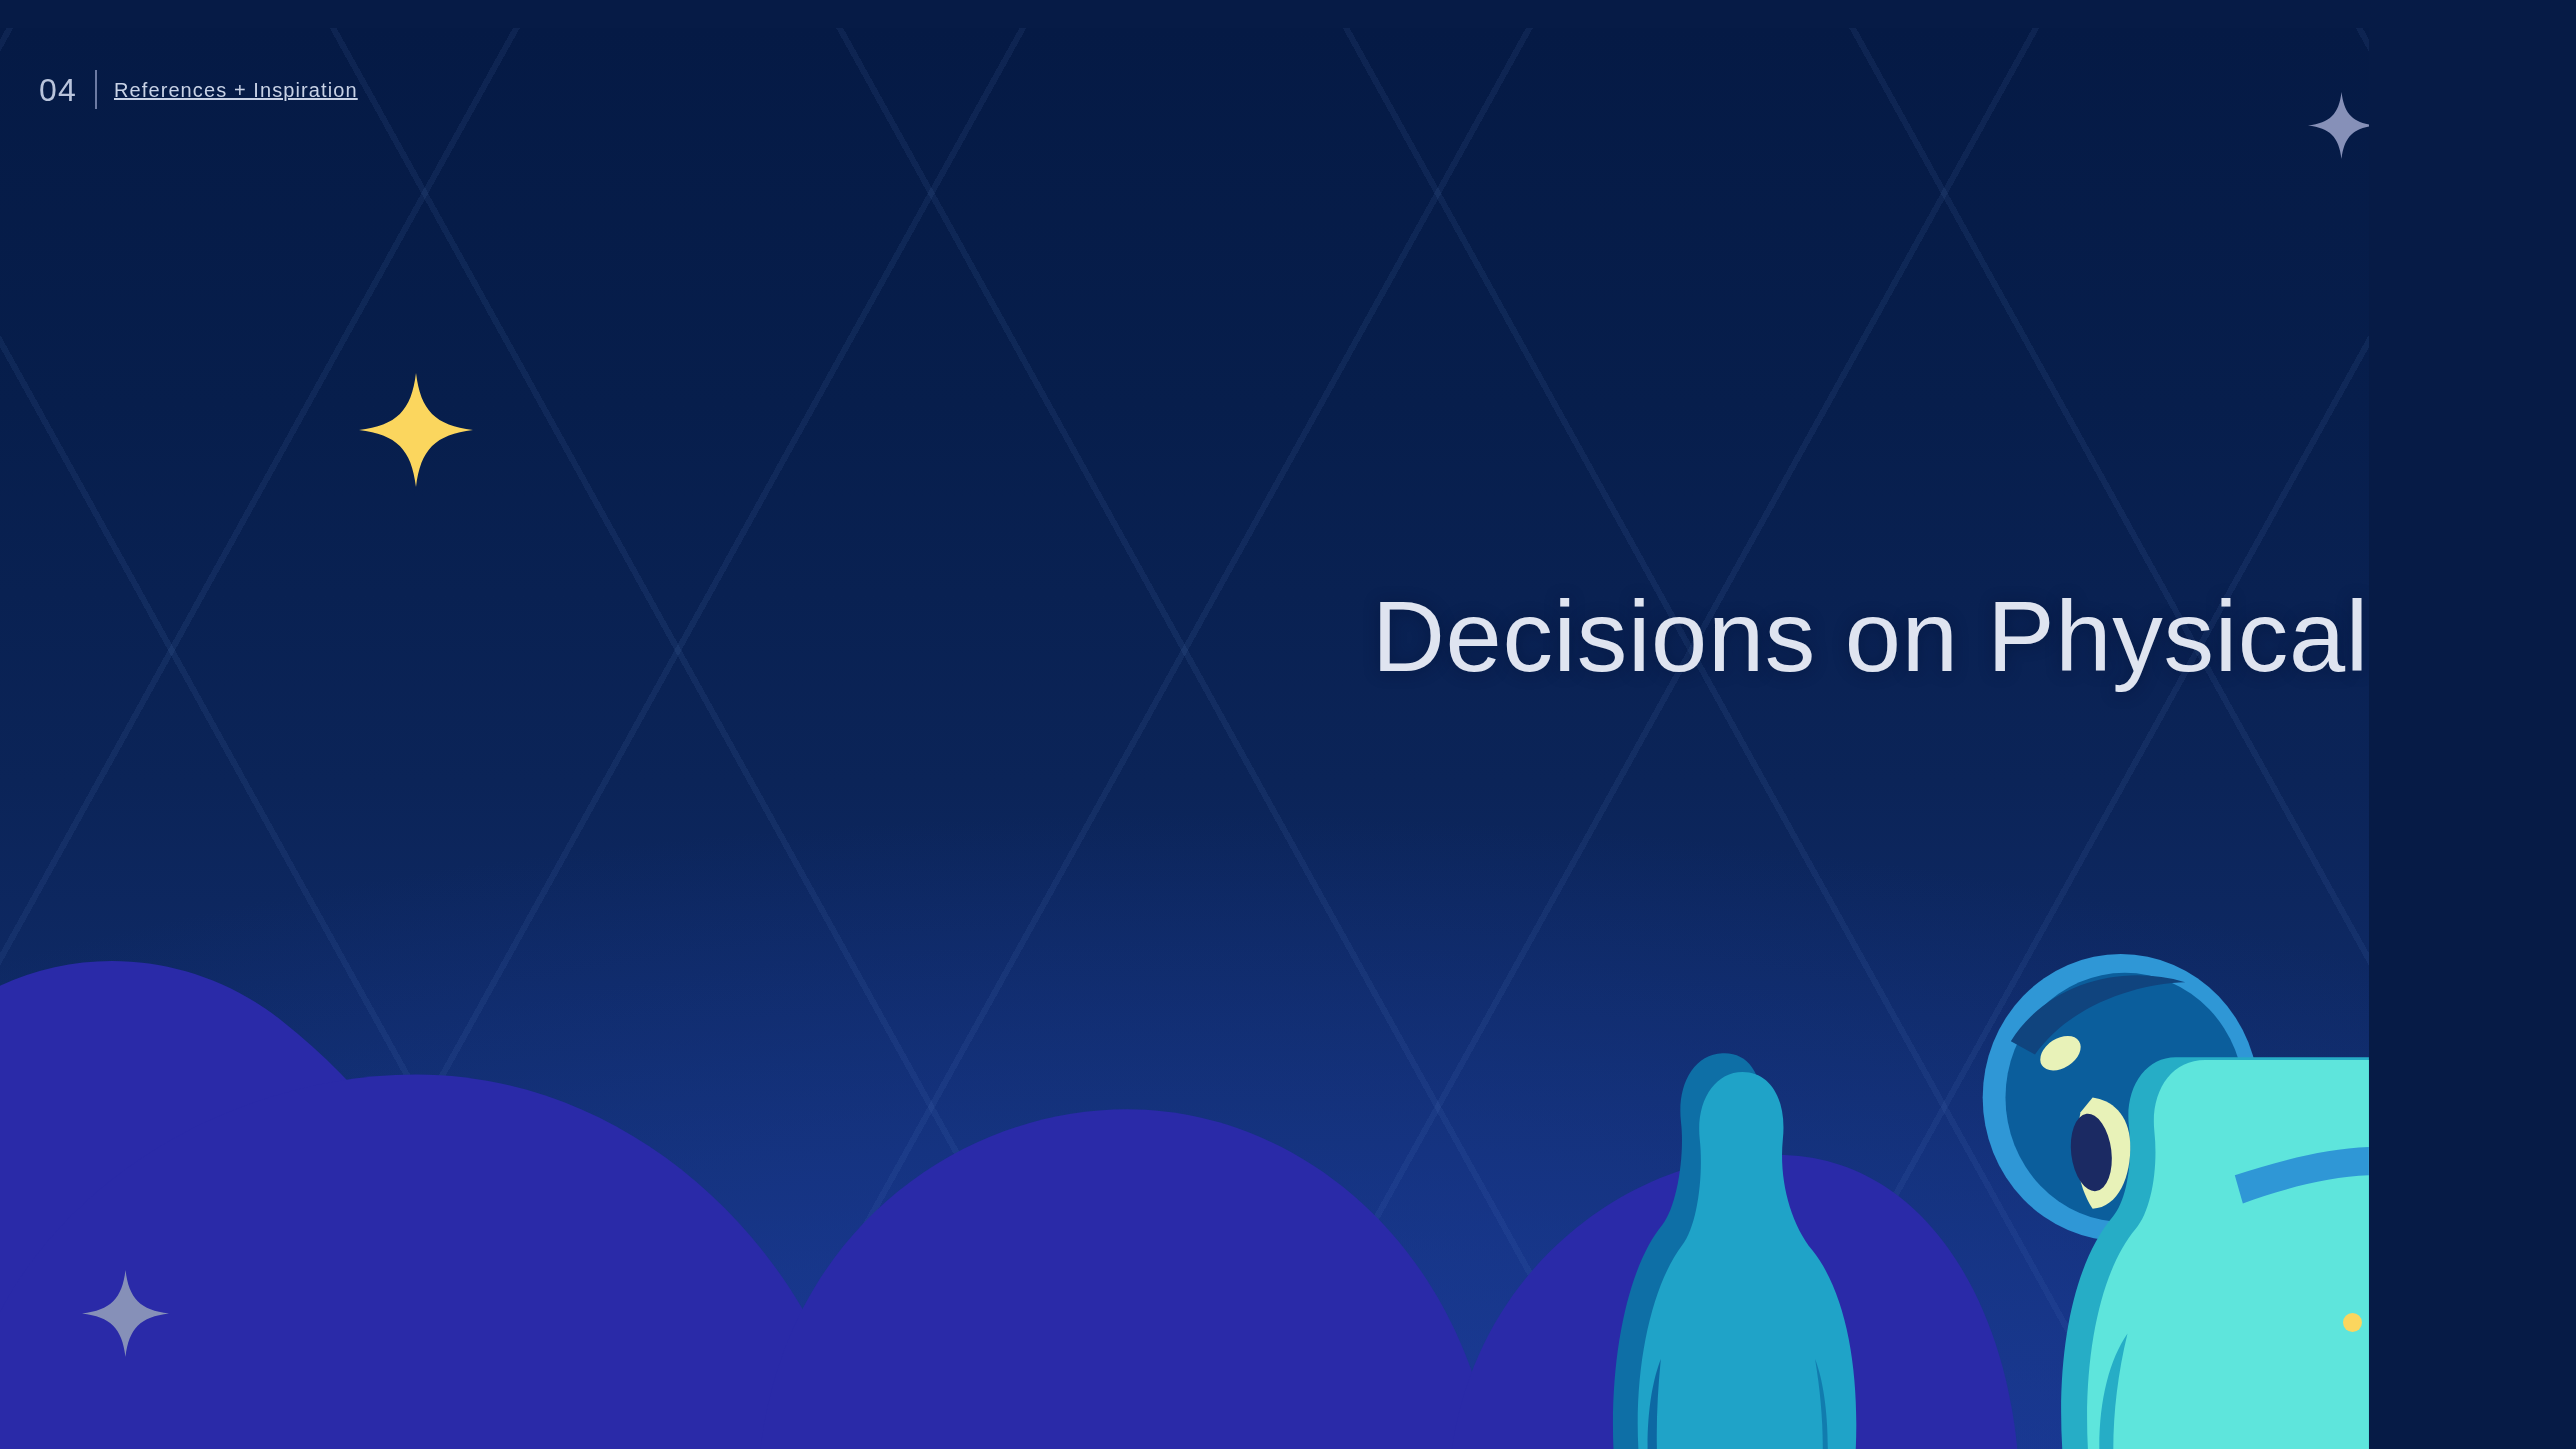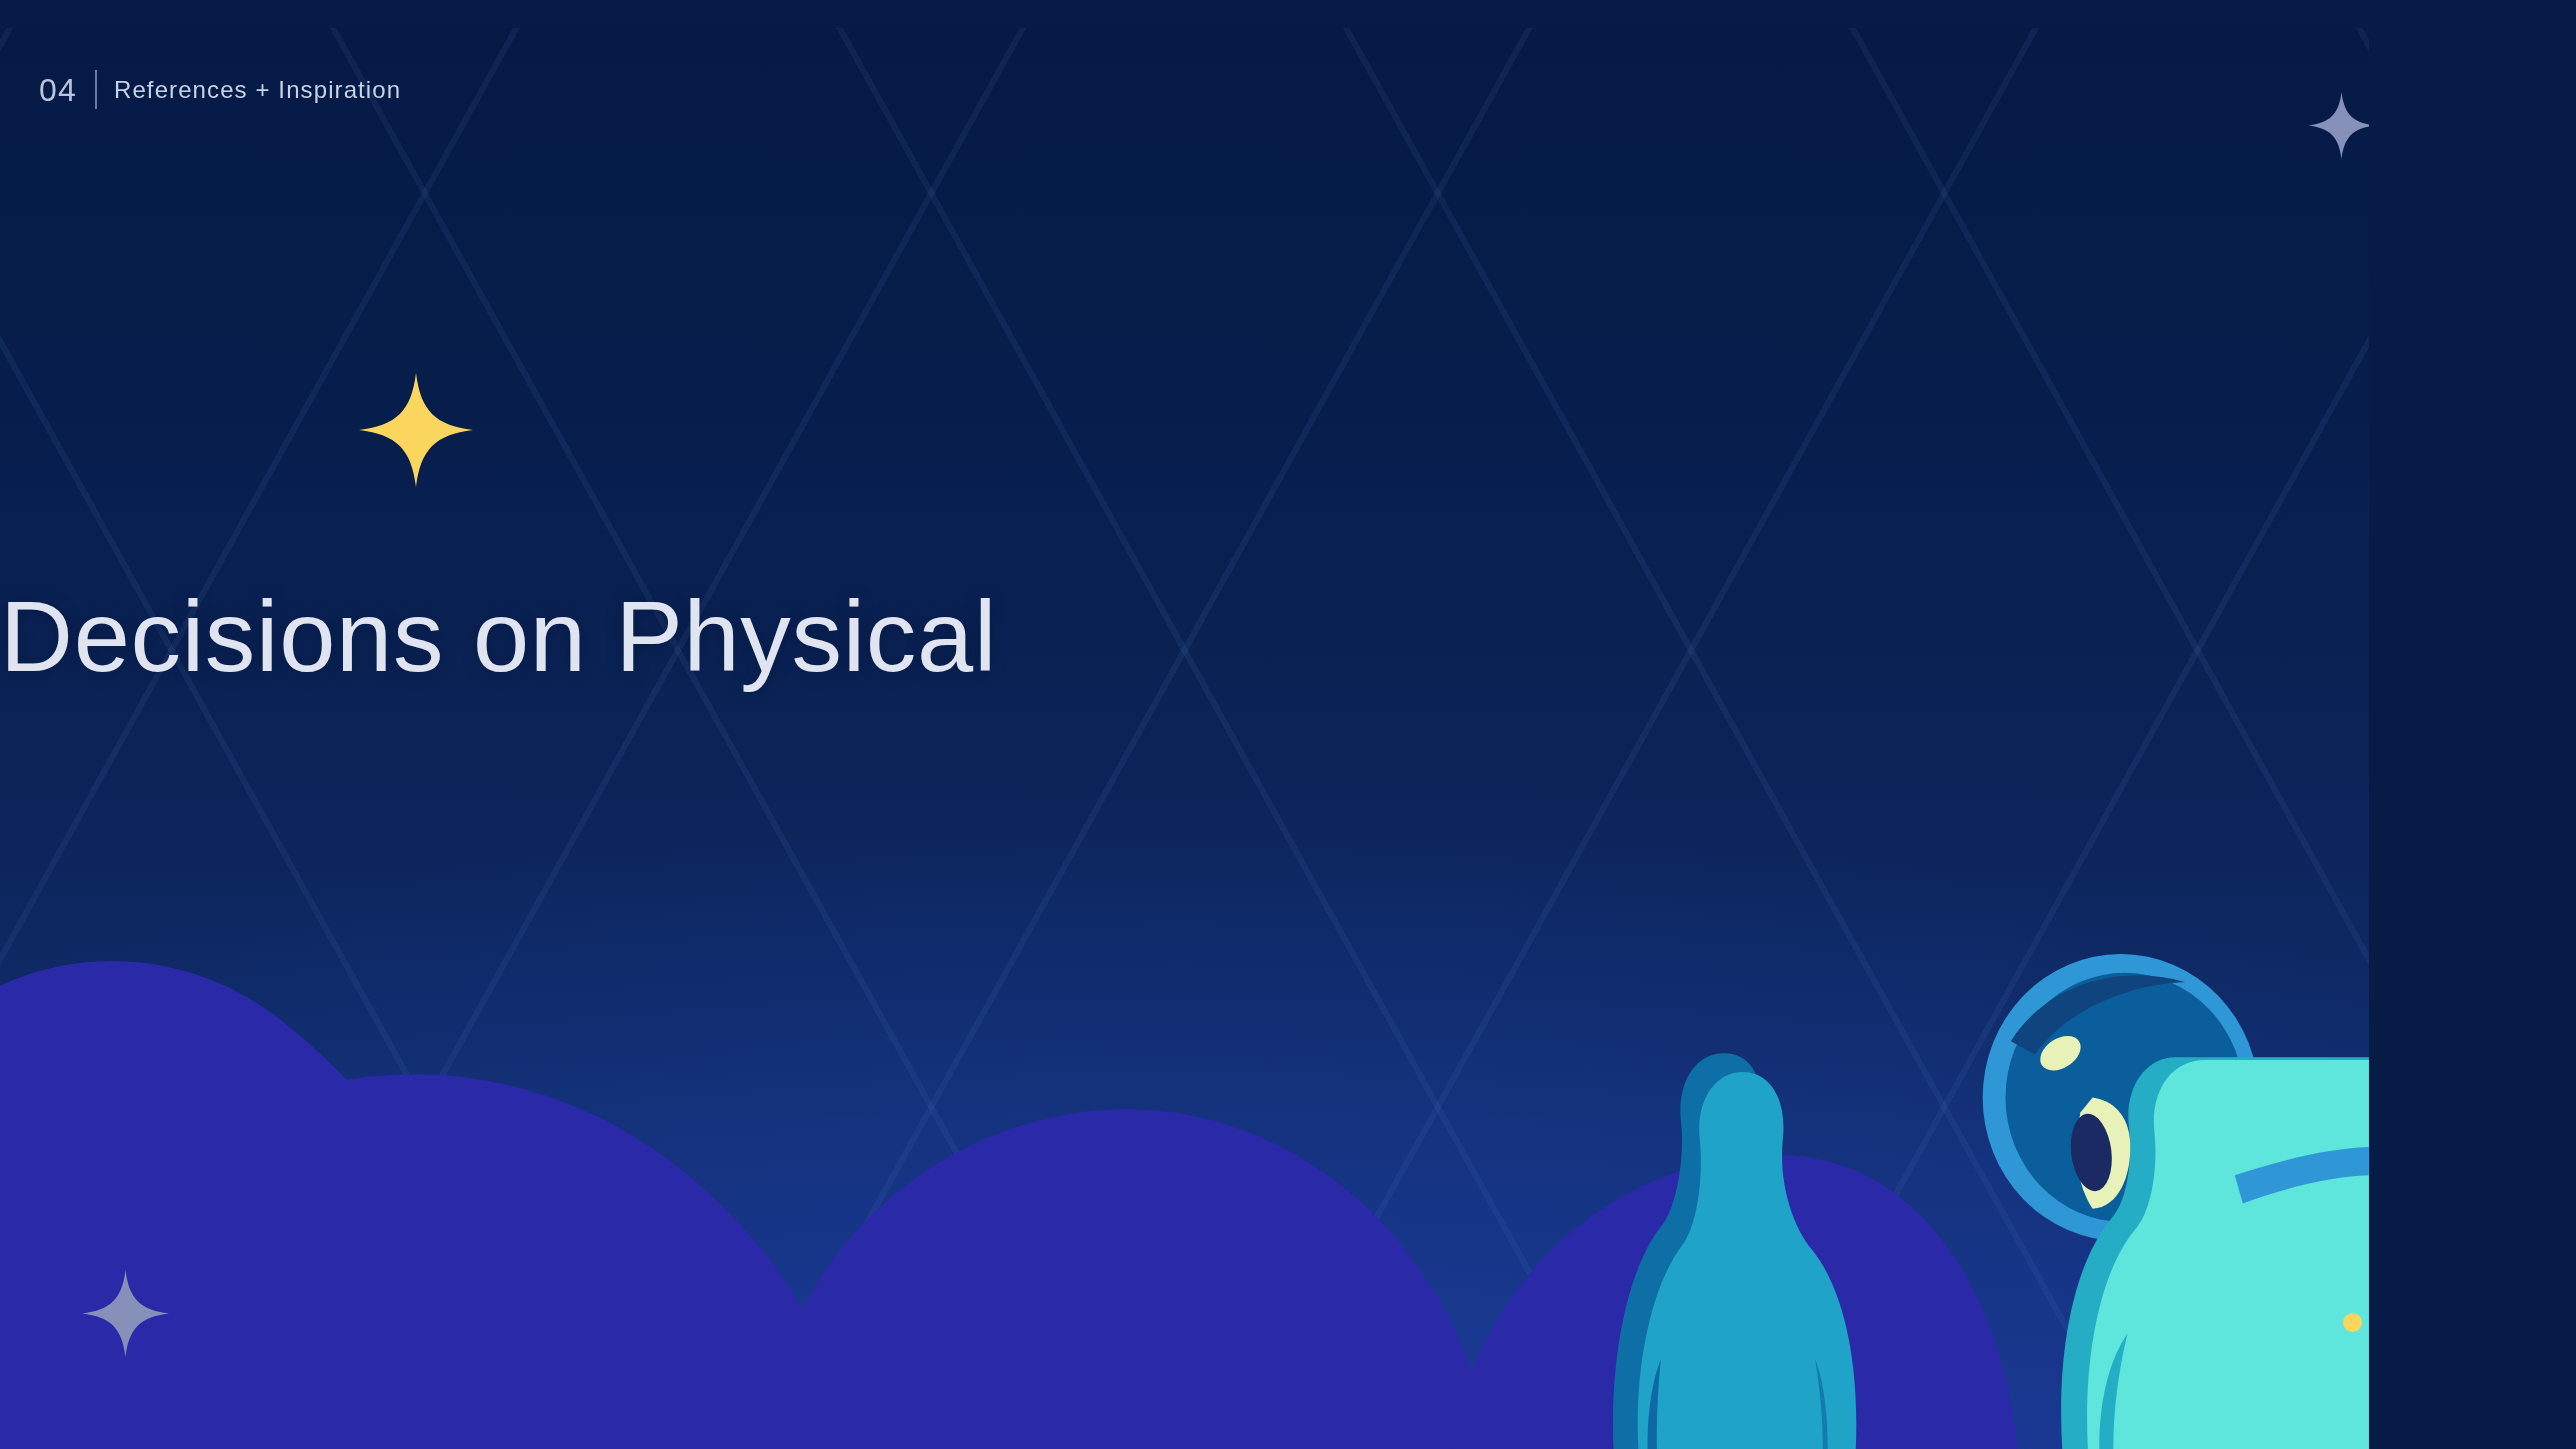--- a/index.html
+++ b/index.html
@@ -42,28 +42,28 @@
     z-index:30;
   }
   .hdr-num {
     font-size:32px; letter-spacing:1.3px; font-weight:400;
     color:#B9C4DC; line-height:1;
   }
   .hdr-rule {
     width:2px; height:39px; background:#7F8CB4; opacity:.85;
   }
   .hdr-label {
-    font-size:24px; letter-spacing:1.1px; font-weight:400;
-    color:#C8D2E6; line-height:1;
+    font-size:20px; letter-spacing:1.1px; font-weight:400;
+    color:#C8D2E6; line-height:1;text-decoration:underline;
   }
 
   
   .title-wrap {
-    position:absolute; left:0; right:9px; top:550px;
-    text-align:left; z-index:25;
+    position:absolute; left:0; right:0; top:550px;
+    text-align:right; z-index:25;
     pointer-events:none;
   }
   .title-line {
     color:#DFE4F0;
     font-size:101px;
     font-weight:400;
     letter-spacing:0.7px;
     line-height:1.16;
     text-shadow:0 1.3px 16px rgba(4,16,48,.45);
   }

